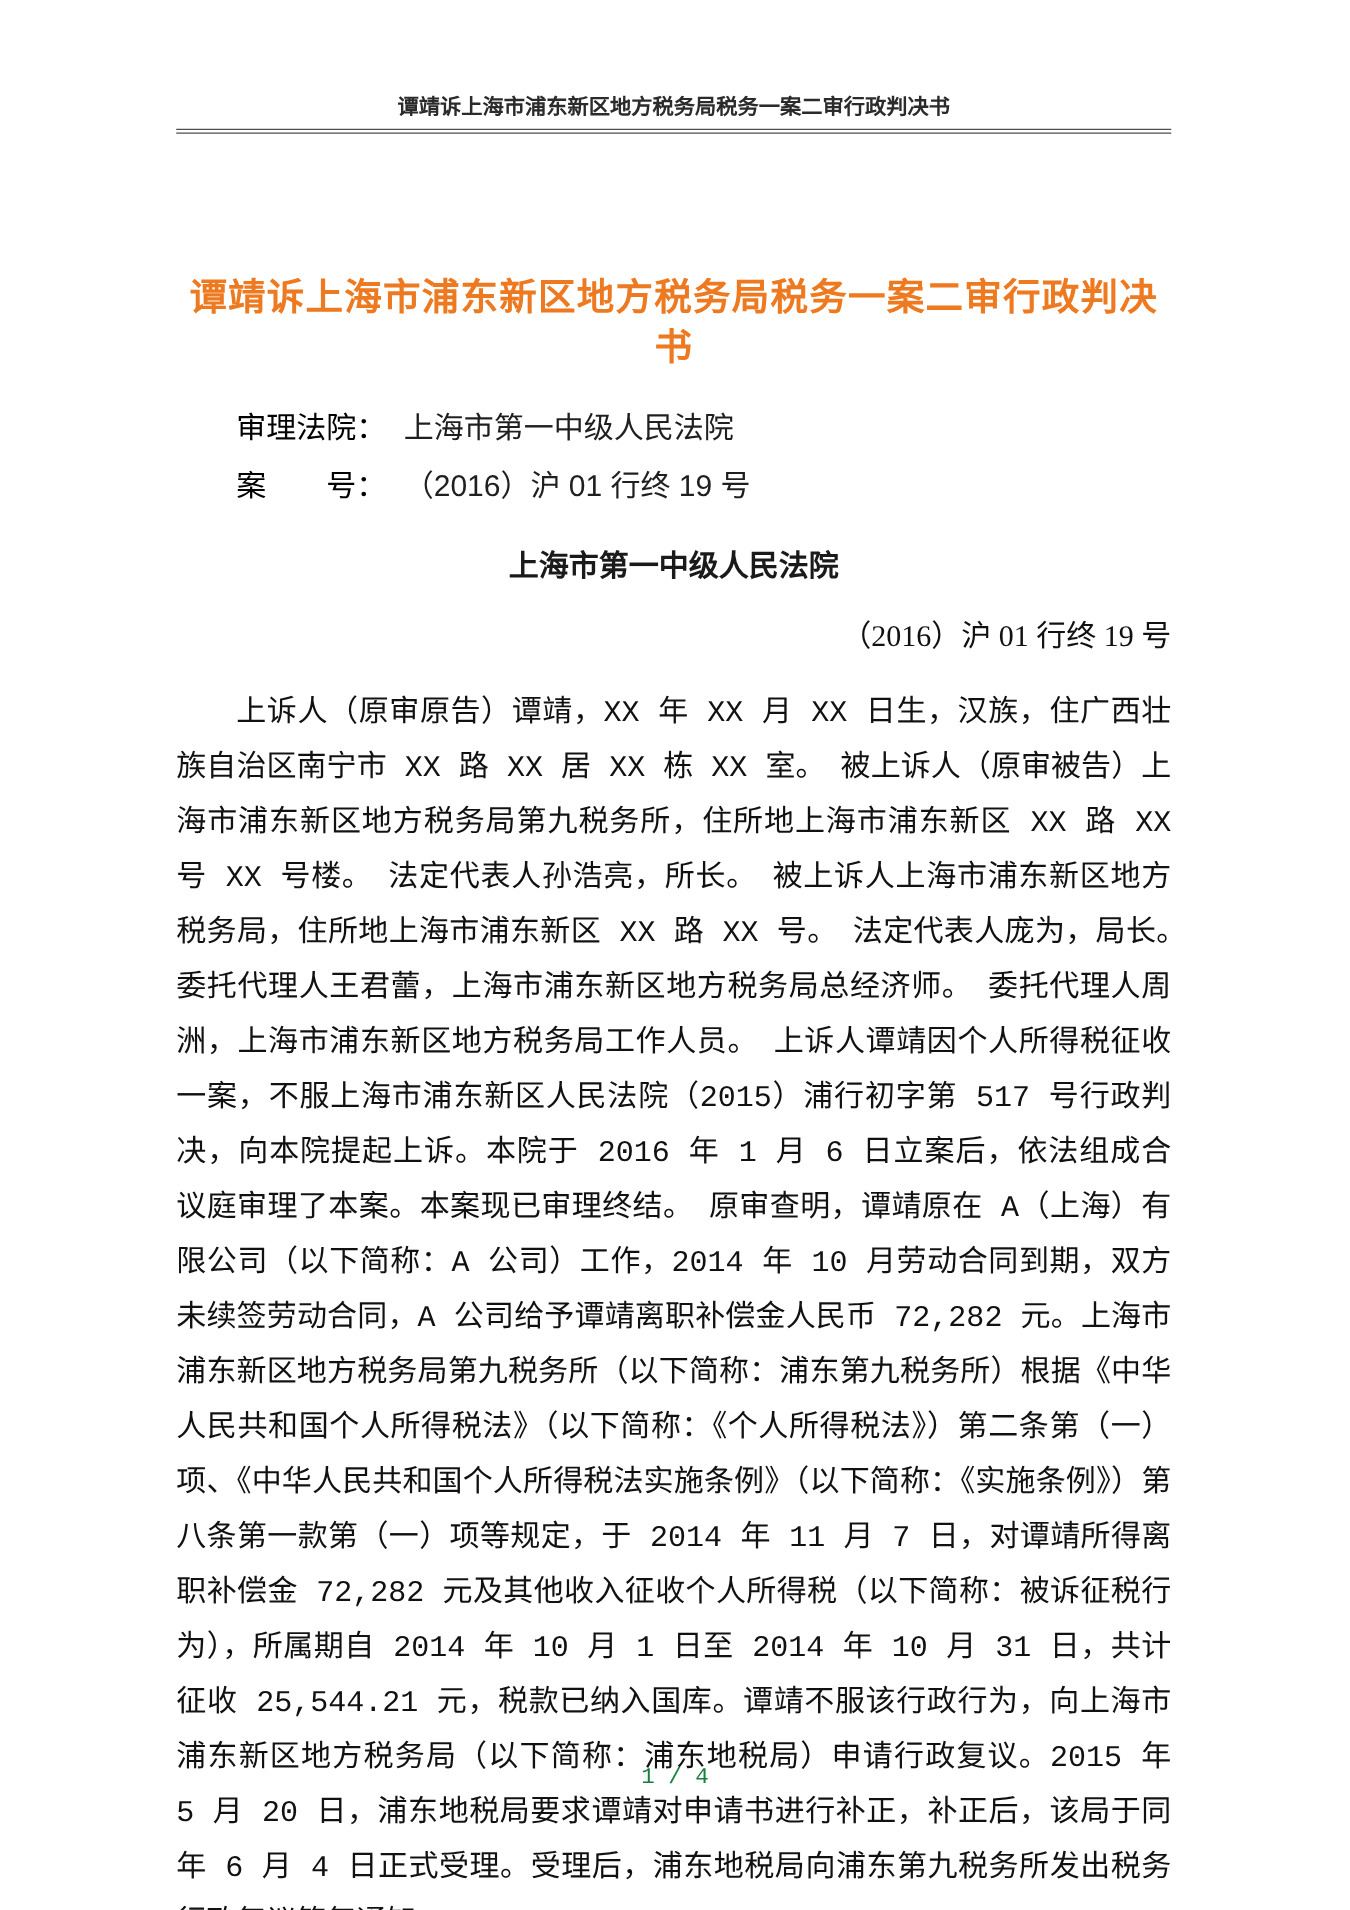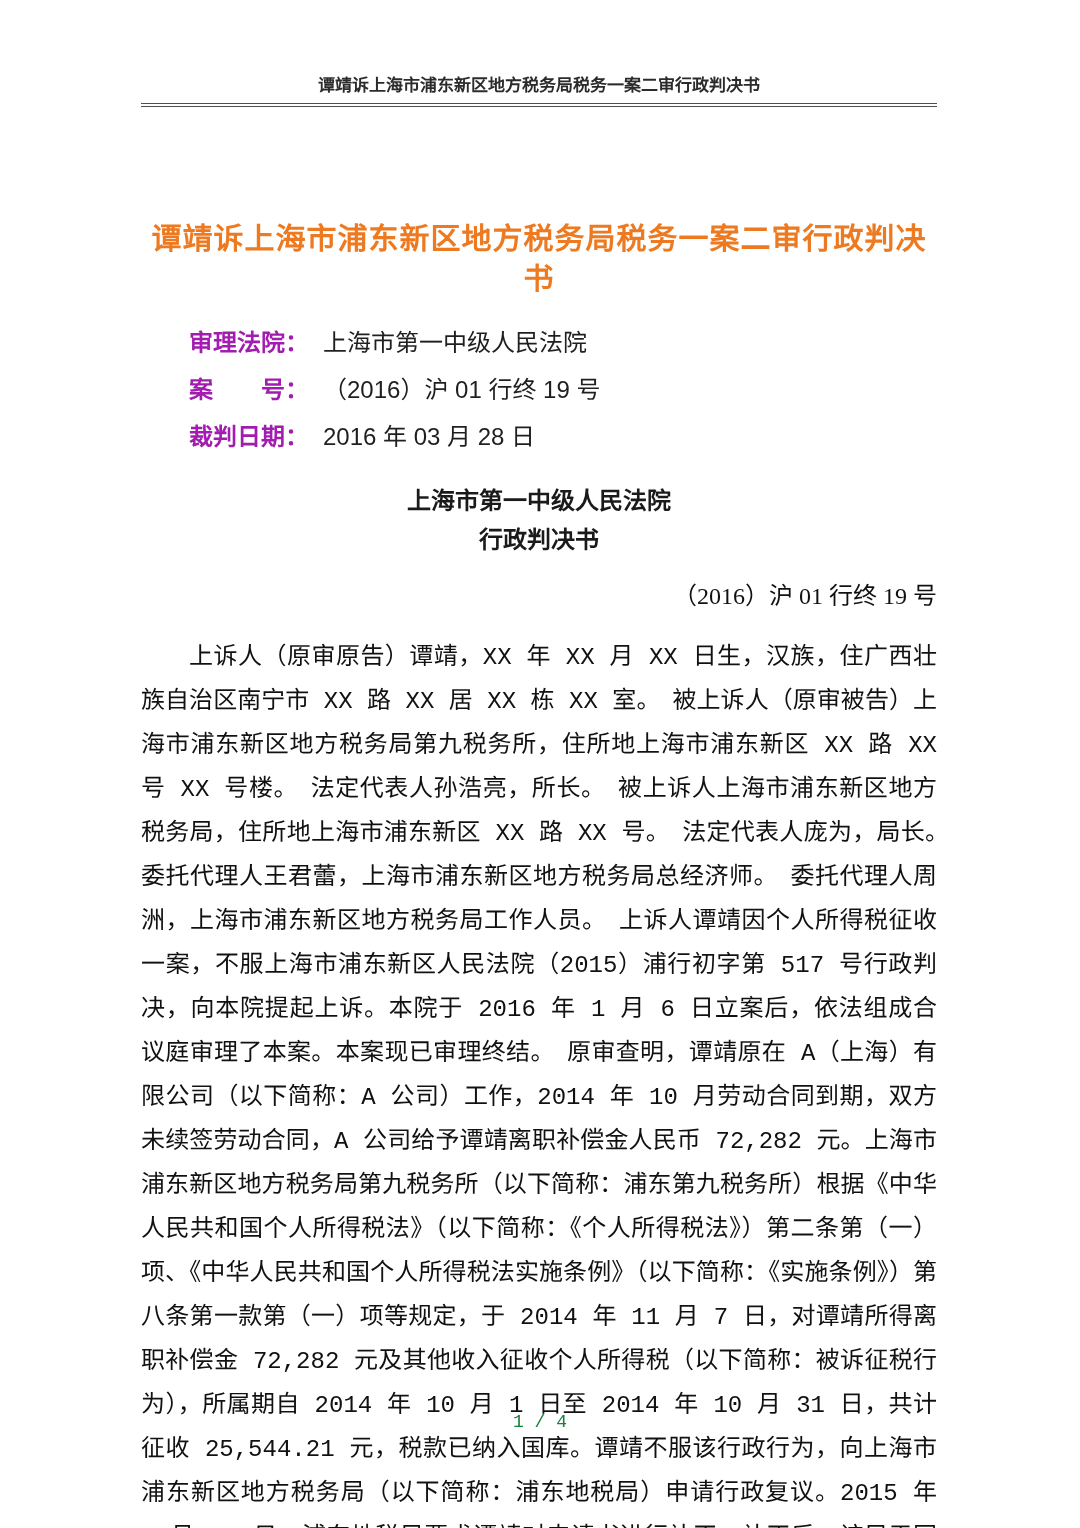--- a/index.html
+++ b/index.html
@@ -47,22 +47,22 @@
   }
   .meta-row {
     display: flex;
     align-items: baseline;
     font-size: 24px;
     line-height: 28px;
     margin-bottom: 19px;
   }
   .meta-label {
     font-family: "Liberation Sans", sans-serif;
-    font-weight: 700;
-    color: #a21caf;
+    font-weight: 400;
+    color: #000000;
     white-space: pre;
   }
   .meta-value {
     margin-left: 14px;
     font-family: "Liberation Sans", sans-serif;
     font-weight: 400;
     color: #1f1f1f;
   }
   .court-name {
     margin-top: 36px;
@@ -125,29 +125,24 @@
 
   <div class="meta">
     <div class="meta-row">
       <span class="meta-label">审理法院：</span>
       <span class="meta-value">上海市第一中级人民法院</span>
     </div>
     <div class="meta-row">
       <span class="meta-label">案　　号：</span>
       <span class="meta-value">（2016）沪 01 行终 19 号</span>
     </div>
-    <div class="meta-row">
-      <span class="meta-label">裁判日期：</span>
-      <span class="meta-value">2016 年 03 月 28 日</span>
-    </div>
   </div>
 
   <div class="court-name">上海市第一中级人民法院</div>
 
-  <div class="doc-type">行政判决书</div>
 
   <div class="case-number">（2016）沪 01 行终 19 号</div>
 
   <p class="body-text">上诉人（原审原告）谭靖，XX 年 XX 月 XX 日生，汉族，住广西壮族自治区南宁市 XX 路 XX 居 XX 栋 XX 室。　被上诉人（原审被告）上海市浦东新区地方税务局第九税务所，住所地上海市浦东新区 XX 路 XX 号 XX 号楼。　法定代表人孙浩亮，所长。　被上诉人上海市浦东新区地方税务局，住所地上海市浦东新区 XX 路 XX 号。　法定代表人庞为，局长。　委托代理人王君蕾，上海市浦东新区地方税务局总经济师。　委托代理人周洲，上海市浦东新区地方税务局工作人员。　上诉人谭靖因个人所得税征收一案，不服上海市浦东新区人民法院（2015）浦行初字第 517 号行政判决，向本院提起上诉。本院于 2016 年 1 月 6 日立案后，依法组成合议庭审理了本案。本案现已审理终结。　原审查明，谭靖原在 A（上海）有限公司（以下简称：A 公司）工作，2014 年 10 月劳动合同到期，双方未续签劳动合同，A 公司给予谭靖离职补偿金人民币 72,282 元。上海市浦东新区地方税务局第九税务所（以下简称：浦东第九税务所）根据《中华人民共和国个人所得税法》（以下简称：《个人所得税法》）第二条第（一）项、《中华人民共和国个人所得税法实施条例》（以下简称：《实施条例》）第八条第一款第（一）项等规定，于 2014 年 11 月 7 日，对谭靖所得离职补偿金 72,282 元及其他收入征收个人所得税（以下简称：被诉征税行为），所属期自 2014 年 10 月 1 日至 2014 年 10 月 31 日，共计征收 25,544.21 元，税款已纳入国库。谭靖不服该行政行为，向上海市浦东新区地方税务局（以下简称：浦东地税局）申请行政复议。2015 年 5 月 20 日，浦东地税局要求谭靖对申请书进行补正，补正后，该局于同年 6 月 4 日正式受理。受理后，浦东地税局向浦东第九税务所发出税务行政复议答复通知</p>
 
   <div class="page-number">1 / 4</div>
 
 </div>
 
 </body></html>

